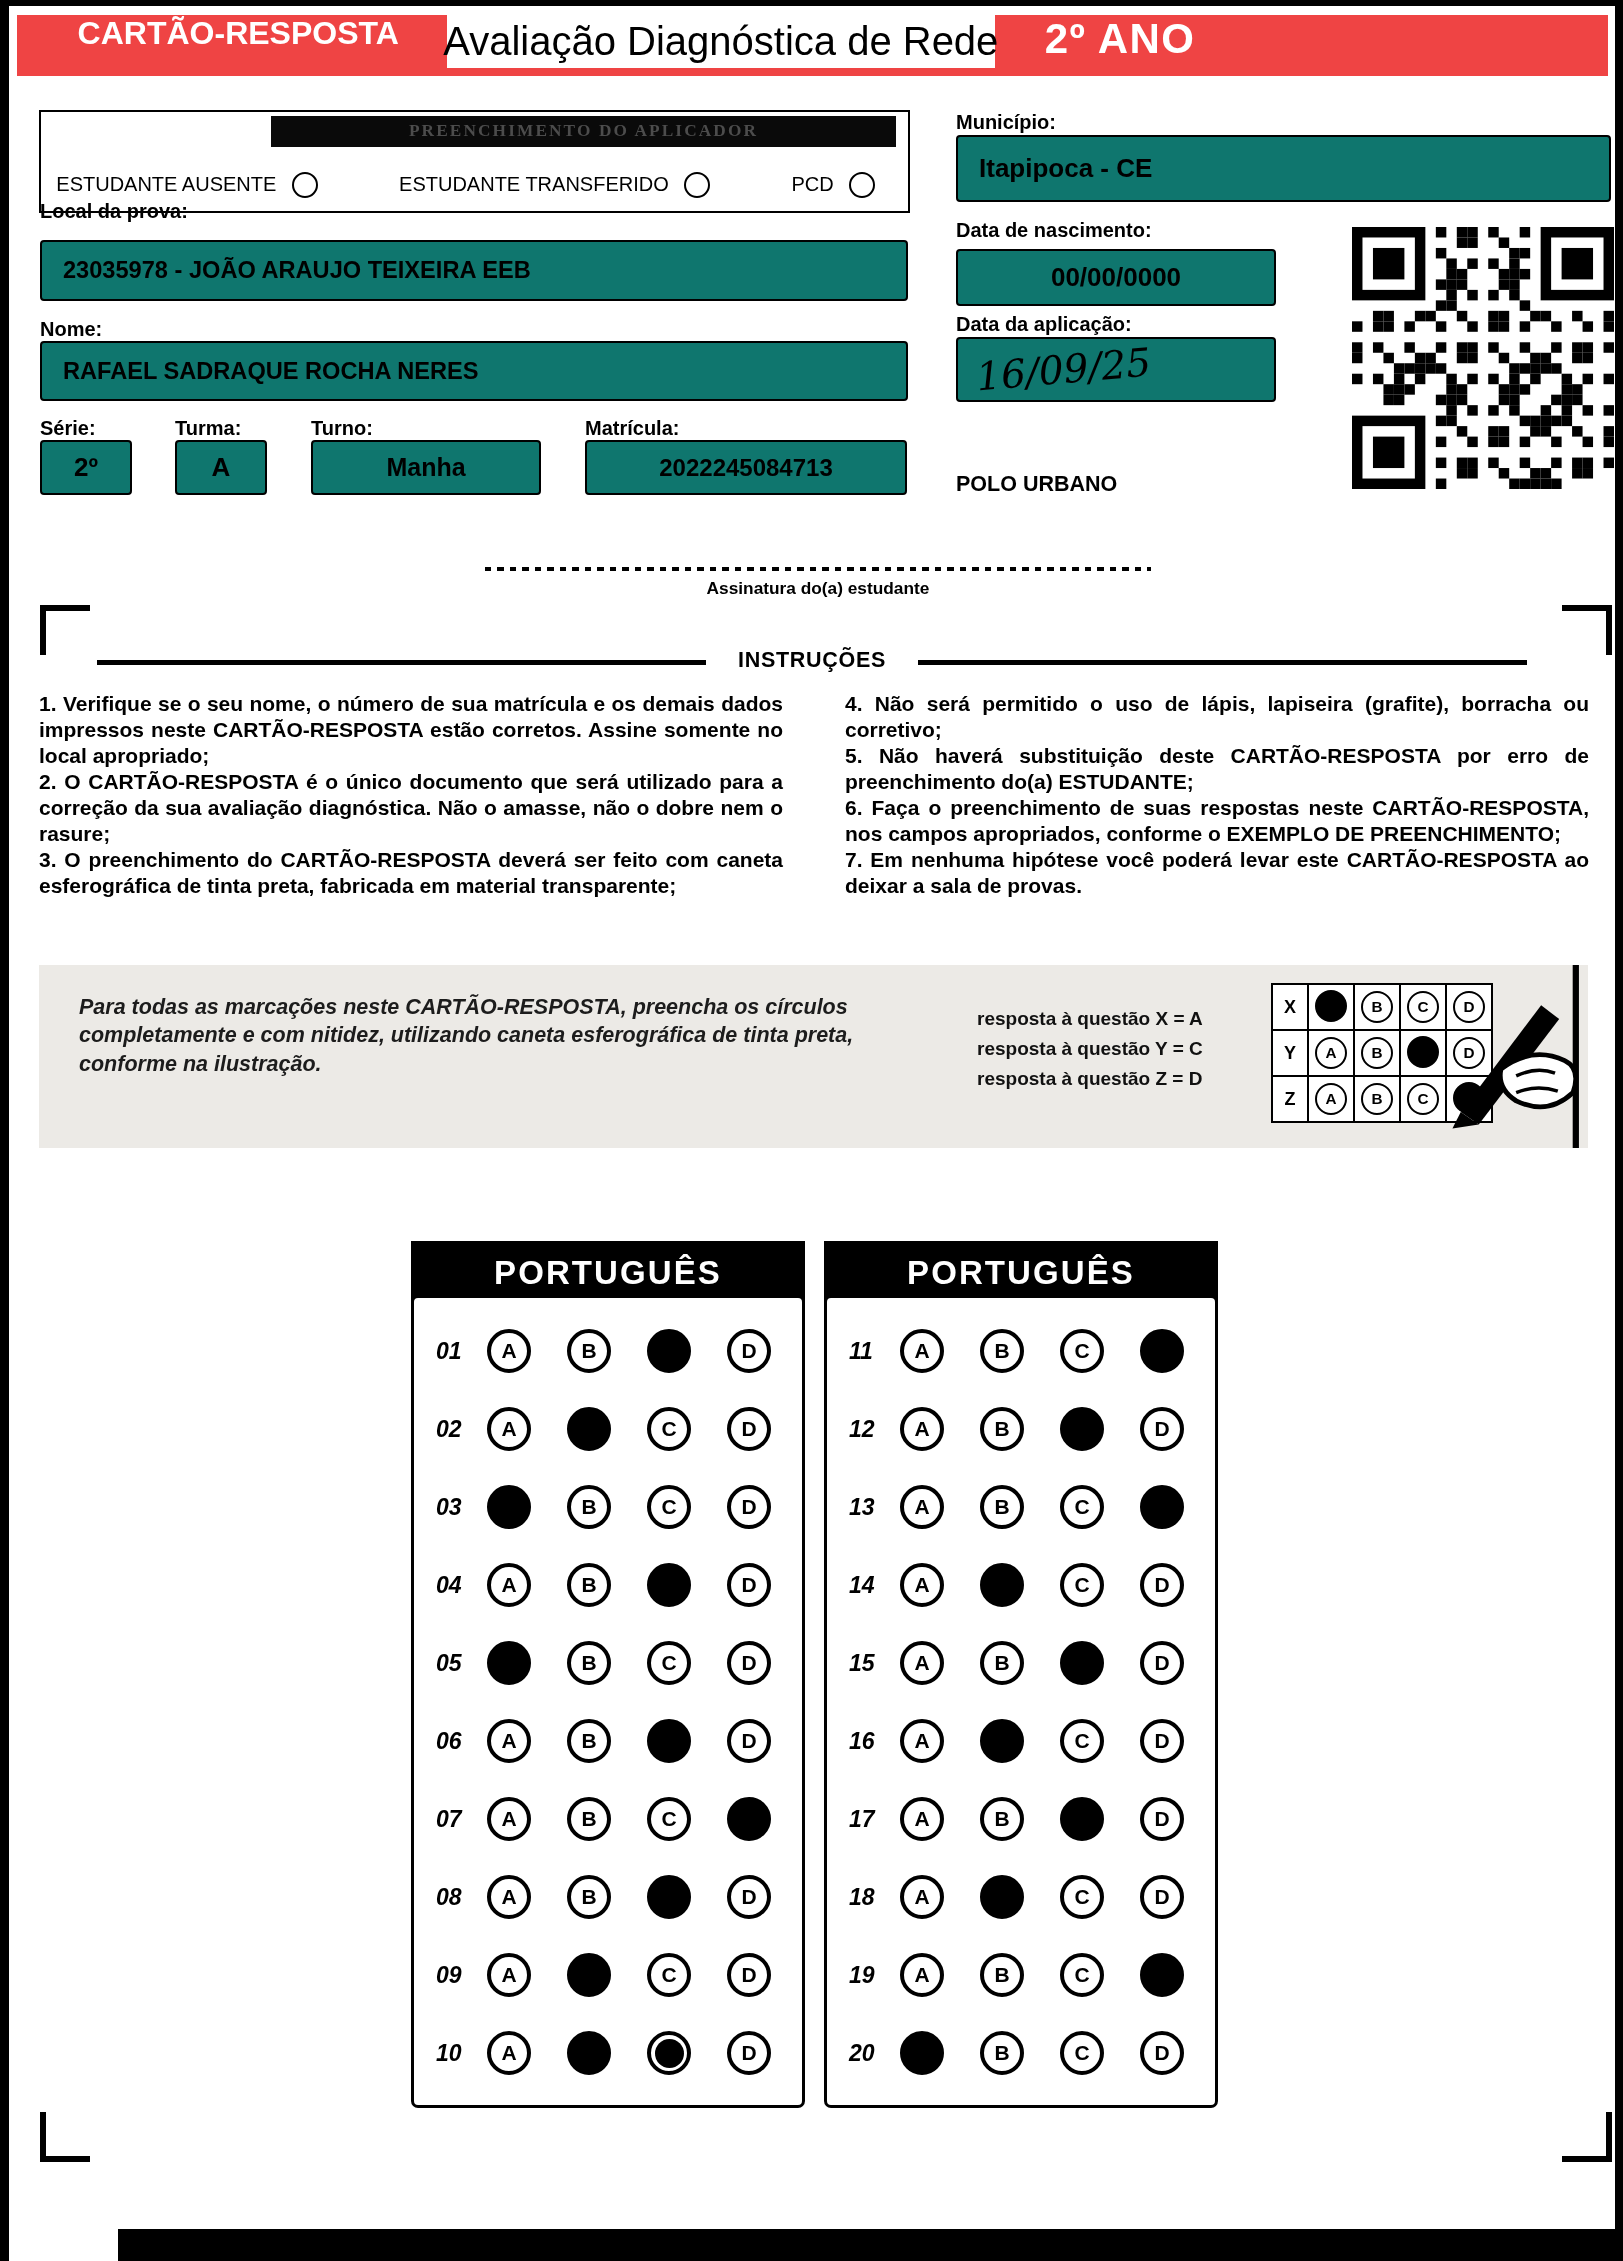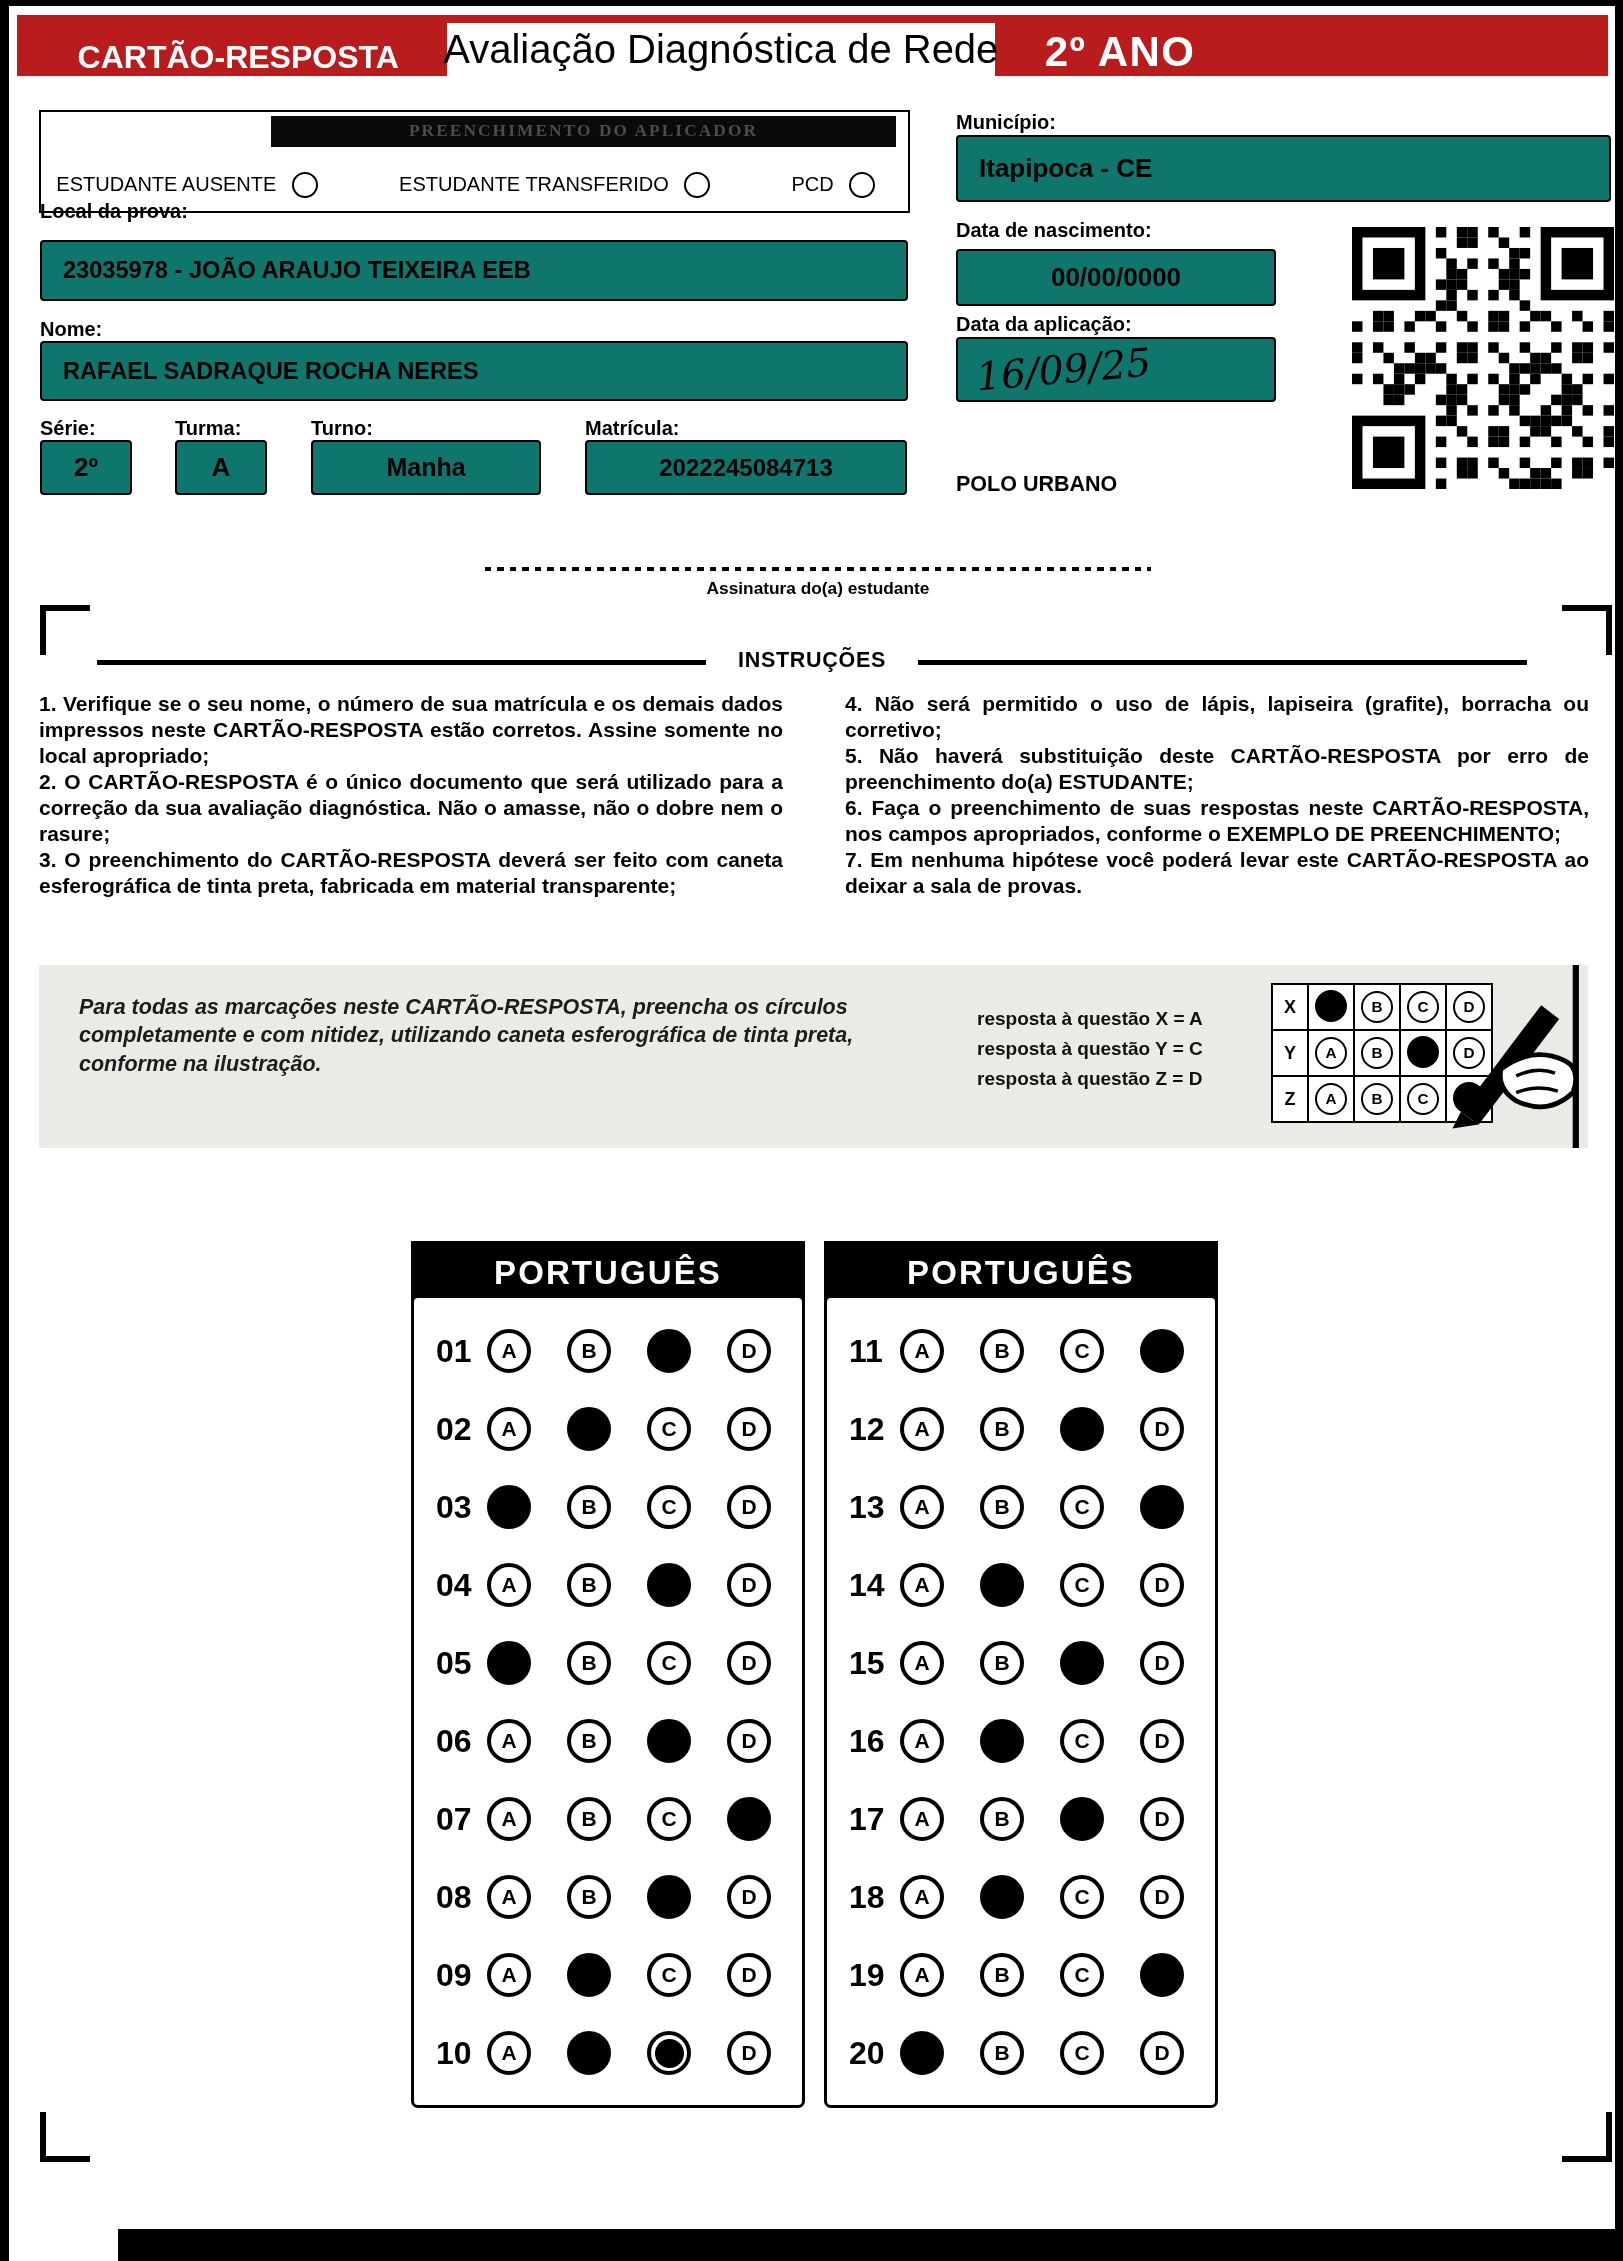--- a/index.html
+++ b/index.html
@@ -8,21 +8,21 @@
     position: relative; width: 1624px; height: 2261px; background: #fff;
     font-family: "Liberation Sans", sans-serif; color: #000; overflow: hidden;
   }
   
   .b-left  { position:absolute; left:0; top:0; width:9px; height:100%; background:#000; }
   .b-right { position:absolute; right:0; top:0; width:9px; height:100%; background:#000; }
   .b-top   { position:absolute; left:0; top:0; width:100%; height:6.2px; background:#000; }
   .b-bottom-bar { position:absolute; left:118px; right:0; bottom:0; height:32px; background:#000; }
 
   
-  .header { position:absolute; left:16.6px; top:15.3px; width:1591px; height:61px; background:#b91c1c; display:flex; align-items:flex-end; }
+  .header { position:absolute; left:16.6px; top:15.3px; width:1591px; height:61px; background:#ef4444; display:flex; align-items:flex-start; }
   .h-left { color:#fff; font-weight:bold; font-size:32px; margin-left:61px; white-space:nowrap; }
   .h-center { background:#fff; margin-left:48px; width:548px; height:53px; display:flex; align-items:center; justify-content:center; font-size:40px; font-weight:normal; white-space:nowrap; }
   .h-right { color:#fff; font-weight:bold; font-size:42px; margin-left:50px; letter-spacing:1.4px; white-space:nowrap; }
 
   
   .app-box { position:absolute; left:39px; top:110px; width:871px; height:103px; border:2.8px solid #000; }
   .app-bar { position:absolute; left:230px; top:4.2px; width:625px; height:30.5px; background:#0a0a0a; color:#4c4c4c; display:flex; align-items:center; justify-content:center; font-size:17.3px; font-weight:bold; letter-spacing:2.1px; white-space:nowrap; overflow:hidden;font-family:Liberation Serif, serif; }
   .app-row { position:absolute; left:15.3px; right:33px; top:46px; bottom:0; display:flex; align-items:center; justify-content:space-between; }
   .chk { display:flex; align-items:center; gap:15.3px; font-size:20px; }
   .chk-circle { width:26px; height:26px; border:2.8px solid #000; border-radius:50%; background:#fff; flex:none; }
@@ -69,21 +69,21 @@
   .pen { position:absolute; left:1373px; top:0; width:189px; height:183px; }
 
   
   .subject-header { position:absolute; width:394px; height:64px; background:#000; color:#fff; display:flex; align-items:center; justify-content:center; font-size:33px; font-weight:bold; letter-spacing:2.1px;margin-top:32px; }
   .sh-0 { left:411px;  top:1209px; }
   .sh-1 { left:824px; top:1209px; }
   .answer-box { position:absolute; width:394px; height:813px; border:3.5px solid #000; border-radius:7px; padding-top:14px; background:#fff; }
   .ab-0 { left:411px;  top:1295px; }
   .ab-1 { left:824px; top:1295px; }
   .q-row { display:flex; align-items:center; height:78px; padding-left:22px; }
-  .q-num { width:51px; font-size:32px; font-weight:bold; flex:none; }
+  .q-num { width:51px; font-size:23px; font-weight:bold; flex:none;font-style:italic; }
   .bubble { width:44px; height:44px; border:4.2px solid #000; border-radius:50%; display:flex; align-items:center; justify-content:center; font-size:21px; font-weight:bold; margin-right:36px; flex:none; background:#fff; }
   .bubble.filled { background:#000; color:#000; }
   .bubble.partial { position:relative; }
   .bubble.partial::after { content:""; position:absolute; inset:0; margin:auto; width:29px; height:29px; border-radius:50%; background:#000; }
 </style>
 </head>
 <body>
 
 <div class="page">
   <div class="b-left"></div>

